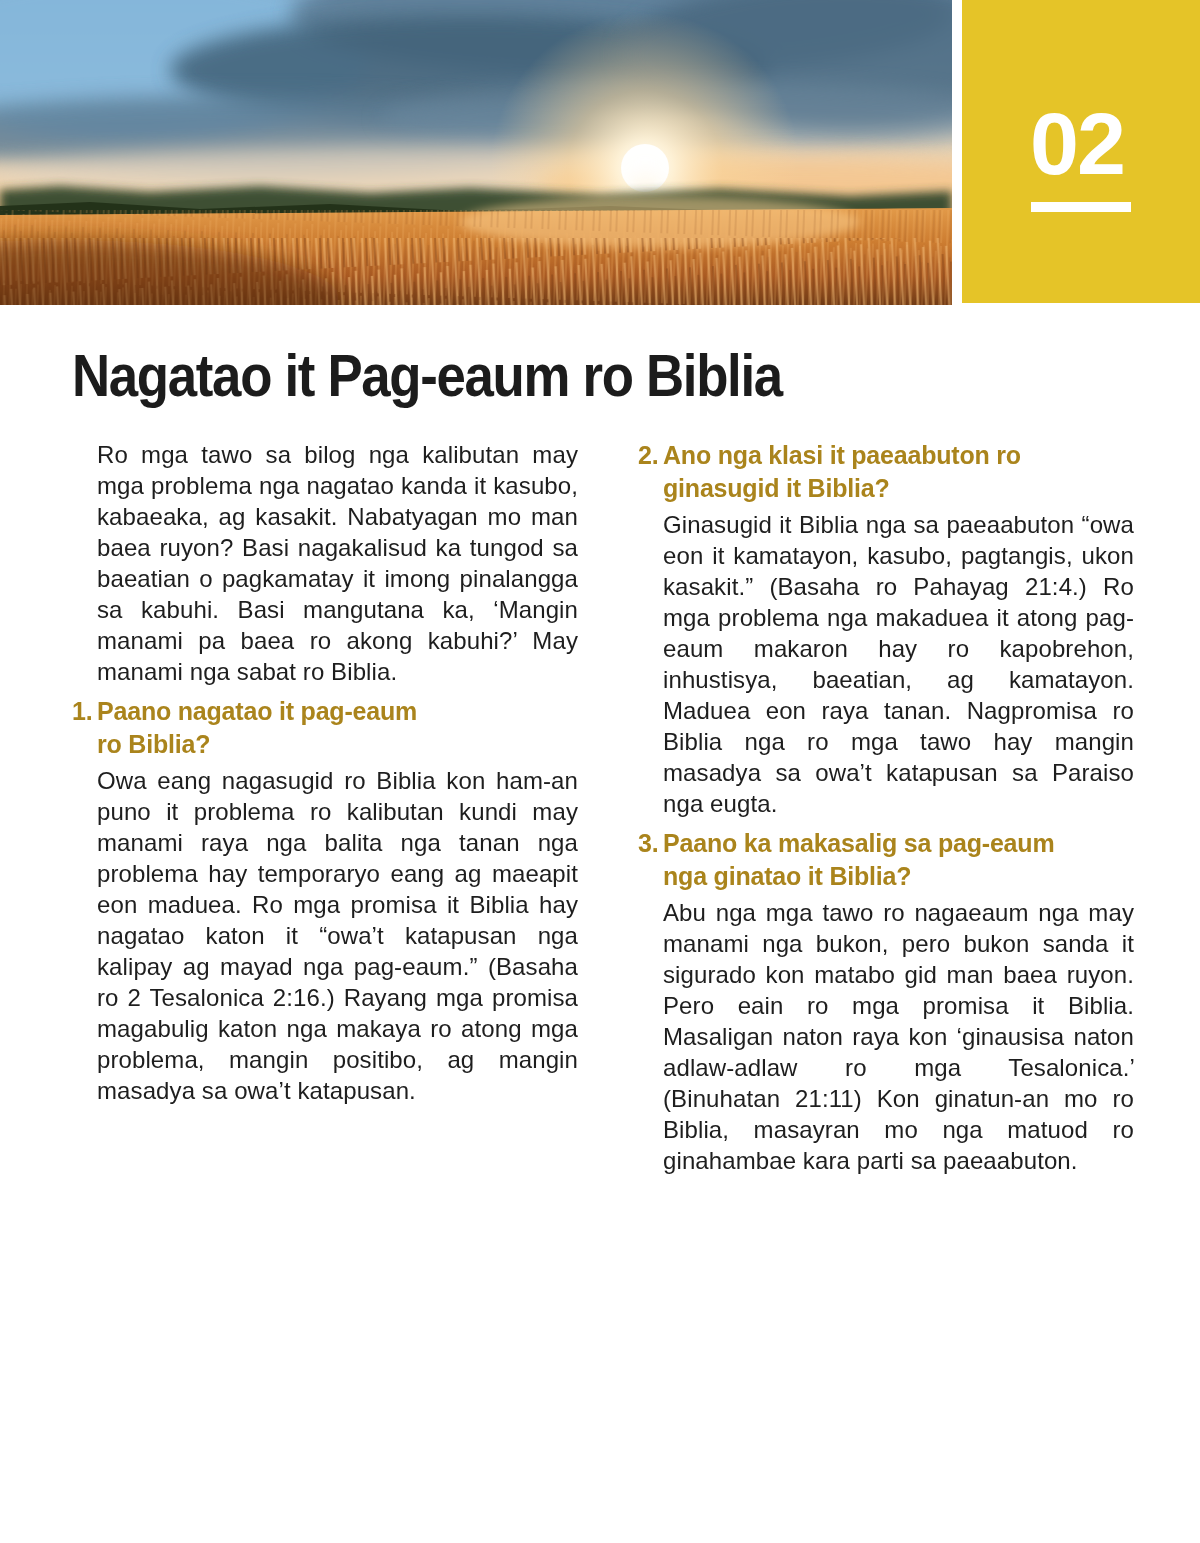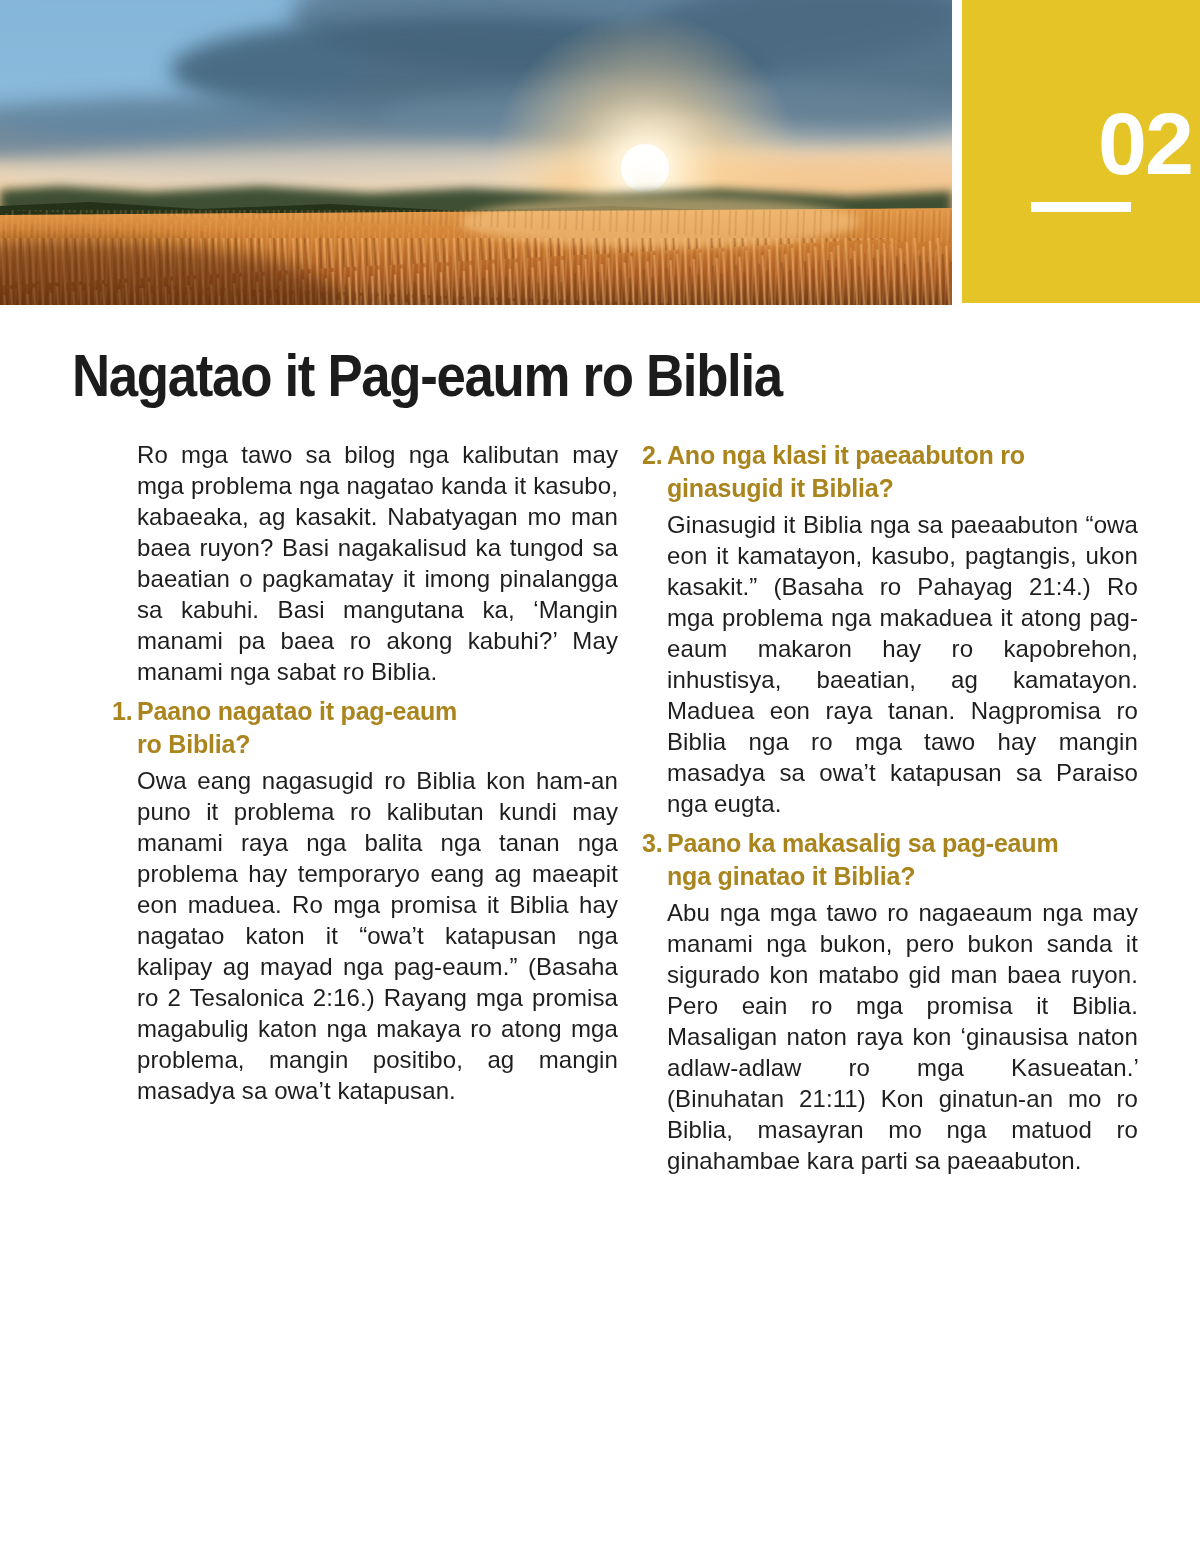--- a/index.html
+++ b/index.html
@@ -6,35 +6,35 @@
   html,body { background:#ffffff; }
   body {
     width:1200px; height:1543px; position:relative; overflow:hidden;
     font-family:"Liberation Sans", sans-serif; color:#1e1e1e;
   }
   .hero { position:relative; width:1200px; height:305px; }
   .hero-photo { position:absolute; left:0; top:0; width:952px; height:305px; overflow:hidden; }
   .hero-photo svg { display:block; width:100%; height:100%; }
   .lesson-badge { position:absolute; left:962px; top:0; width:238px; height:303px; background:#e5c428; }
   .lesson-number {
-    position:absolute; top:100px; left:0; right:8px; text-align:right;
+    position:absolute; top:100px; left:0; right:8px; text-align:center;
     font-size:88px; line-height:88px; font-weight:bold; color:#ffffff; letter-spacing:-2px;
   }
   .lesson-underline {
     position:absolute; top:202px; left:50%; transform:translateX(-50%);
     width:100px; height:10px; background:#ffffff;
   }
   h1.page-title {
     margin:38px 0 0 72px; font-weight:bold; color:#1c1c1c;
     font-size:60px; line-height:66px; letter-spacing:-1.5px;
     transform:scaleX(0.88); transform-origin:left top; white-space:nowrap;
   }
   .columns {
-    display:grid; grid-template-columns:506px 496px; column-gap:24px;
-    margin:30px 0 0 112px;
+    display:grid; grid-template-columns:506px 496px; column-gap:60px;
+    margin:30px 0 0 72px;
   }
   p.body {
     font-size:24px; line-height:31px; text-align:justify; padding-left:25px;
     color:#1e1e1e; letter-spacing:0.1px;
   }
   p.body b { font-weight:normal; }
   h2.question {
     display:flex; align-items:flex-start; margin:8px 0 4px 0;
     font-size:25px; line-height:33px; font-weight:bold; color:#aa841c;
     letter-spacing:-0.2px;
@@ -138,19 +138,19 @@
             <span class="qtext">Ano nga klasi it paeaabuton ro<br>ginasugid it Biblia?</span>
           </h2>
           <p class="body"><span>Ginasugid it Biblia nga sa paeaabuton </span><b>“owa eon it kamatayon, kasubo, pagtangis, ukon kasakit.”</b><span> (Basaha ro Pahayag 21:4.) Ro mga problema nga makaduea it atong pag-eaum makaron hay ro kapobrehon, inhustisya, baeatian, ag kamatayon. Maduea eon raya tanan. Nagpromisa ro Biblia nga ro mga tawo hay mangin masadya sa owa’t katapusan sa Paraiso nga eugta.</span></p>
         </section>
 
         <section>
           <h2 class="question">
             <span class="qnum">3.</span>
             <span class="qtext">Paano ka makasalig sa pag-eaum<br>nga ginatao it Biblia?</span>
           </h2>
-          <p class="body"><span>Abu nga mga tawo ro nagaeaum nga may manami nga bukon, pero bukon sanda it sigurado kon matabo gid man baea ruyon. Pero eain ro mga promisa it Biblia. Masaligan naton raya kon </span><b>‘ginausisa naton adlaw-adlaw ro mga Kasueatan.’</b><span> (Binuhatan 21:11) Kon ginatun-an mo ro Biblia, masayran mo nga matuod ro ginahambae kara parti sa paeaabuton.</span></p>
+          <p class="body"><span>Abu nga mga tawo ro nagaeaum nga may manami nga bukon, pero bukon sanda it sigurado kon matabo gid man baea ruyon. Pero eain ro mga promisa it Biblia. Masaligan naton raya kon </span><b>‘ginausisa naton adlaw-adlaw ro mga Tesalonica.’</b><span> (Binuhatan 21:11) Kon ginatun-an mo ro Biblia, masayran mo nga matuod ro ginahambae kara parti sa paeaabuton.</span></p>
         </section>
       </div>
 
     </div>
   </main>
 </div>
 
 </body></html>

